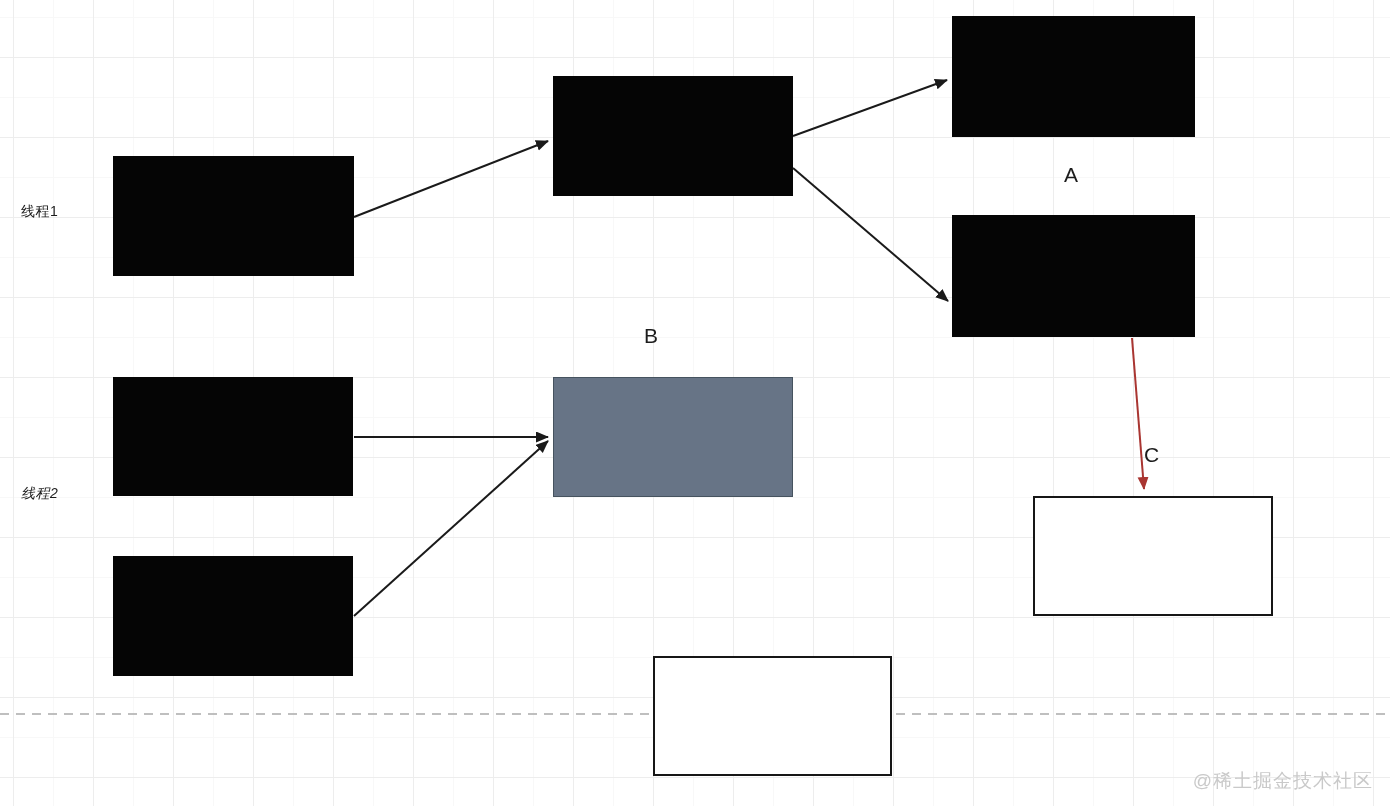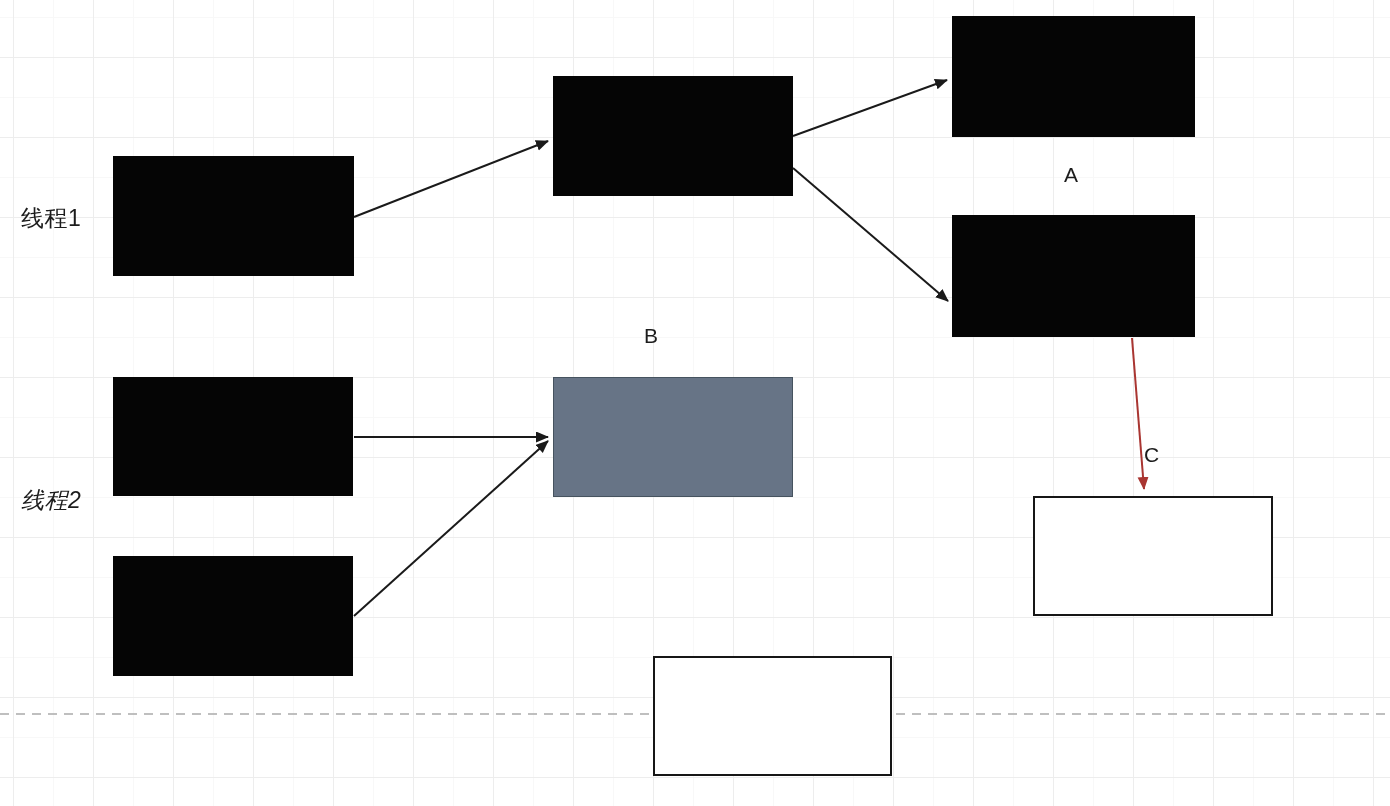--- a/index.html
+++ b/index.html
@@ -52,21 +52,21 @@
   [data-name="top-right-task-node"]{left:952px;top:16px;width:243px;height:121px;}
   [data-name="task-a-node"]{left:952px;top:215px;width:243px;height:122px;}
   [data-name="thread2-task1-node"]{left:113px;top:377px;width:240px;height:119px;}
   [data-name="thread2-task2-node"]{left:113px;top:556px;width:240px;height:120px;}
   [data-name="task-b-node"]{left:553px;top:377px;width:240px;height:120px;}
   [data-name="task-c-node"]{left:1033px;top:496px;width:240px;height:120px;}
   [data-name="bottom-task-node"]{left:653px;top:656px;width:239px;height:120px;}
 
   .lane-label{
     position:absolute;z-index:4;
-    font-size:23px;color:var(--label-text);
+    font-size:14px;color:var(--label-text);
     letter-spacing:0.5px;
   }
   [data-name="lane-label-thread1"]{left:21px;top:203px;}
   [data-name="lane-label-thread2"]{left:21px;top:485px;font-style:italic;}
 
   .letter-label{
     position:absolute;z-index:4;
     font-size:21px;color:var(--label-text);
   }
   [data-name="label-a"]{left:1064px;top:163px;}
@@ -122,14 +122,15 @@
     <line class="edge red" data-name="edge-task-a-to-task-c" x1="1132" y1="338" x2="1144" y2="489" marker-end="url(#mr)"></line>
   </svg>
 
   <span class="lane-label" data-name="lane-label-thread1">线程1</span>
   <span class="lane-label" data-name="lane-label-thread2">线程2</span>
 
   <span class="letter-label" data-name="label-a">A</span>
   <span class="letter-label" data-name="label-b">B</span>
   <span class="letter-label" data-name="label-c">C</span>
 
+  <div class="watermark" data-name="watermark-text">@稀土掘金技术社区</div>
 
 </div>
 
 </body></html>

